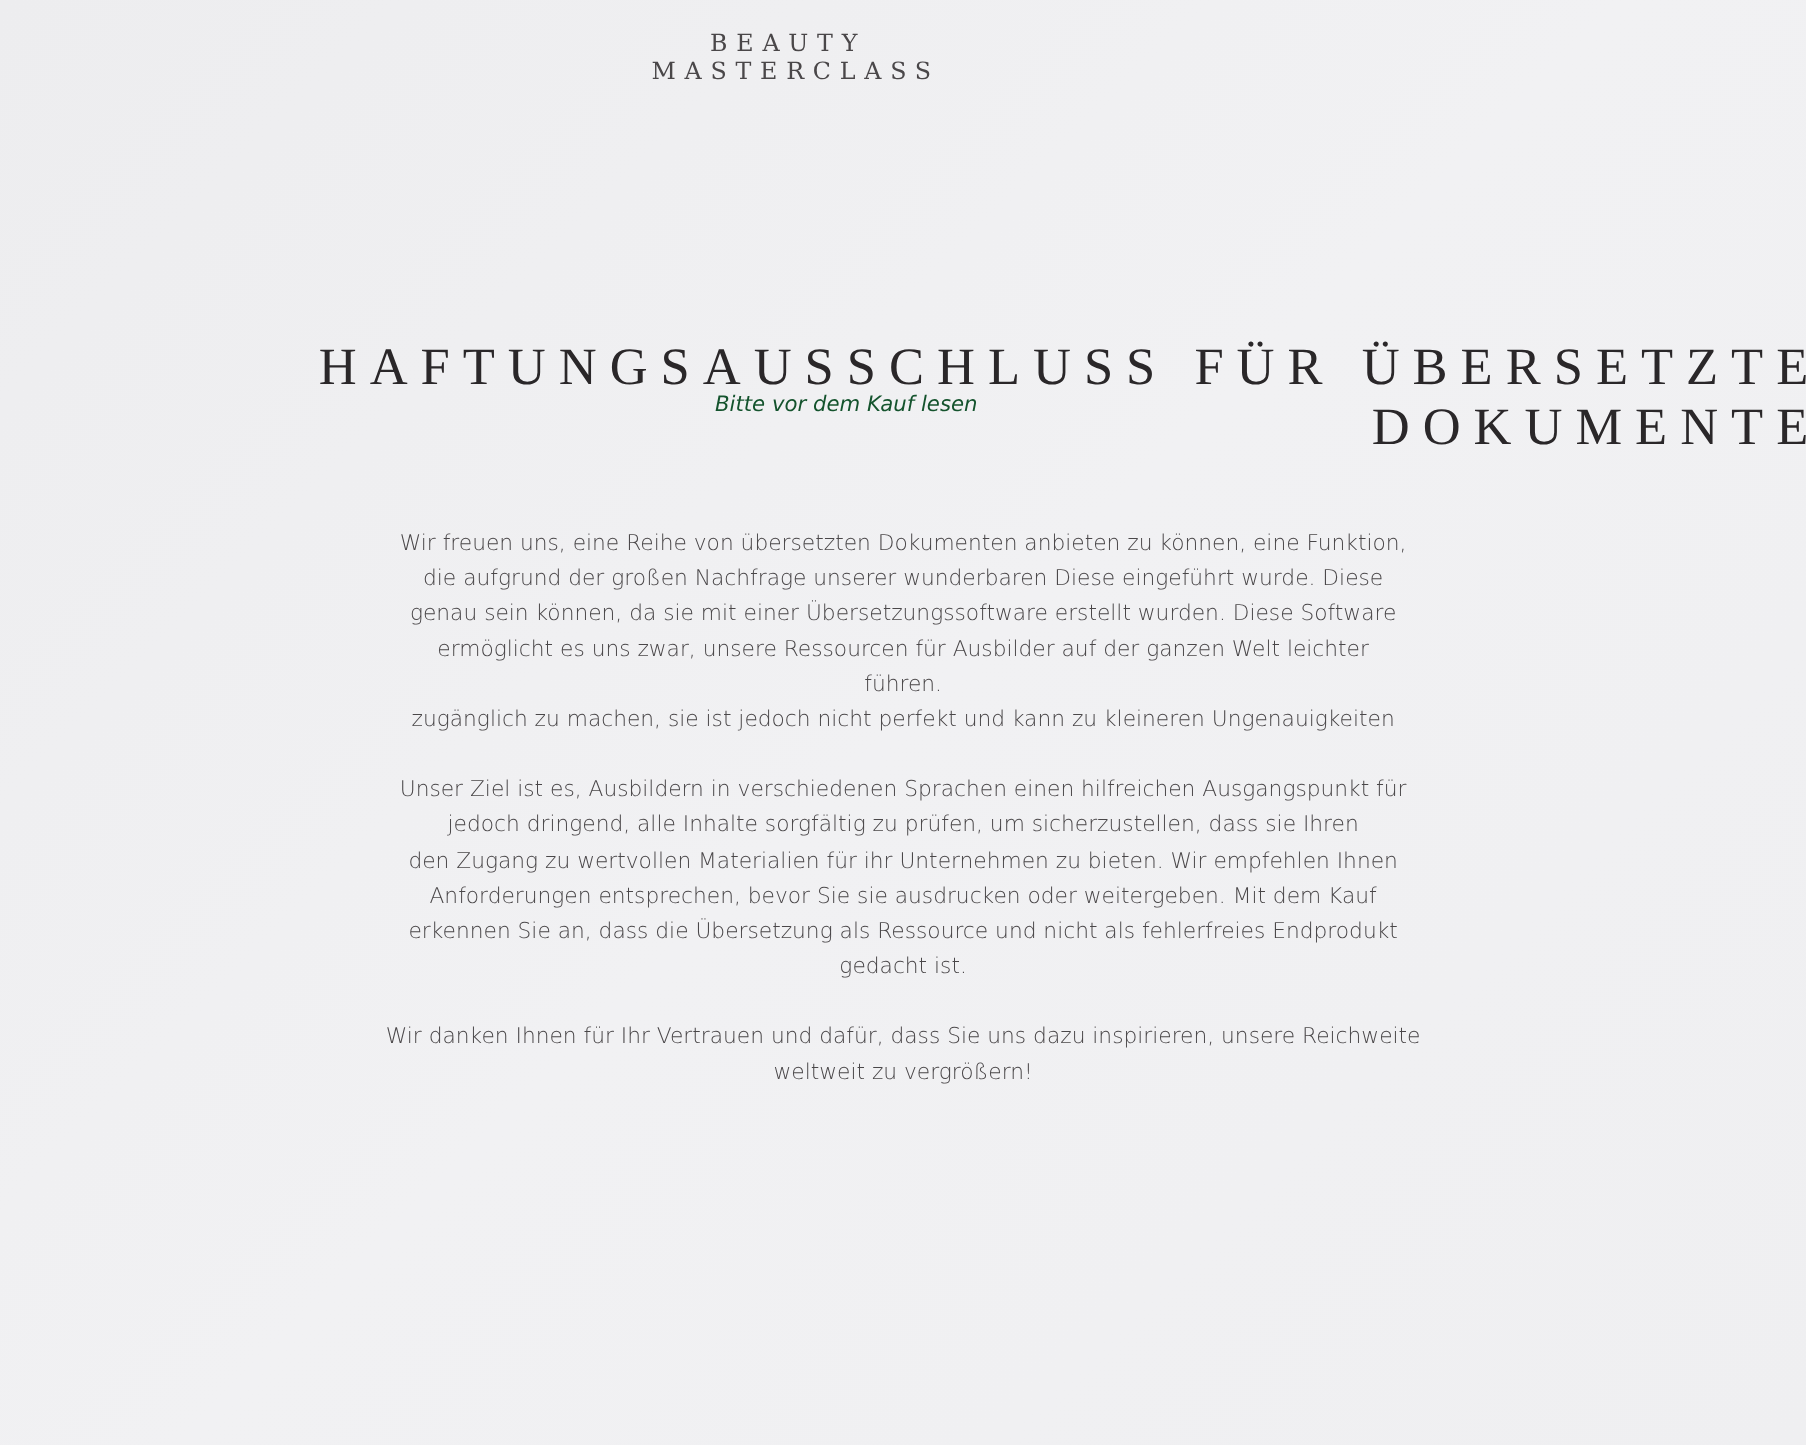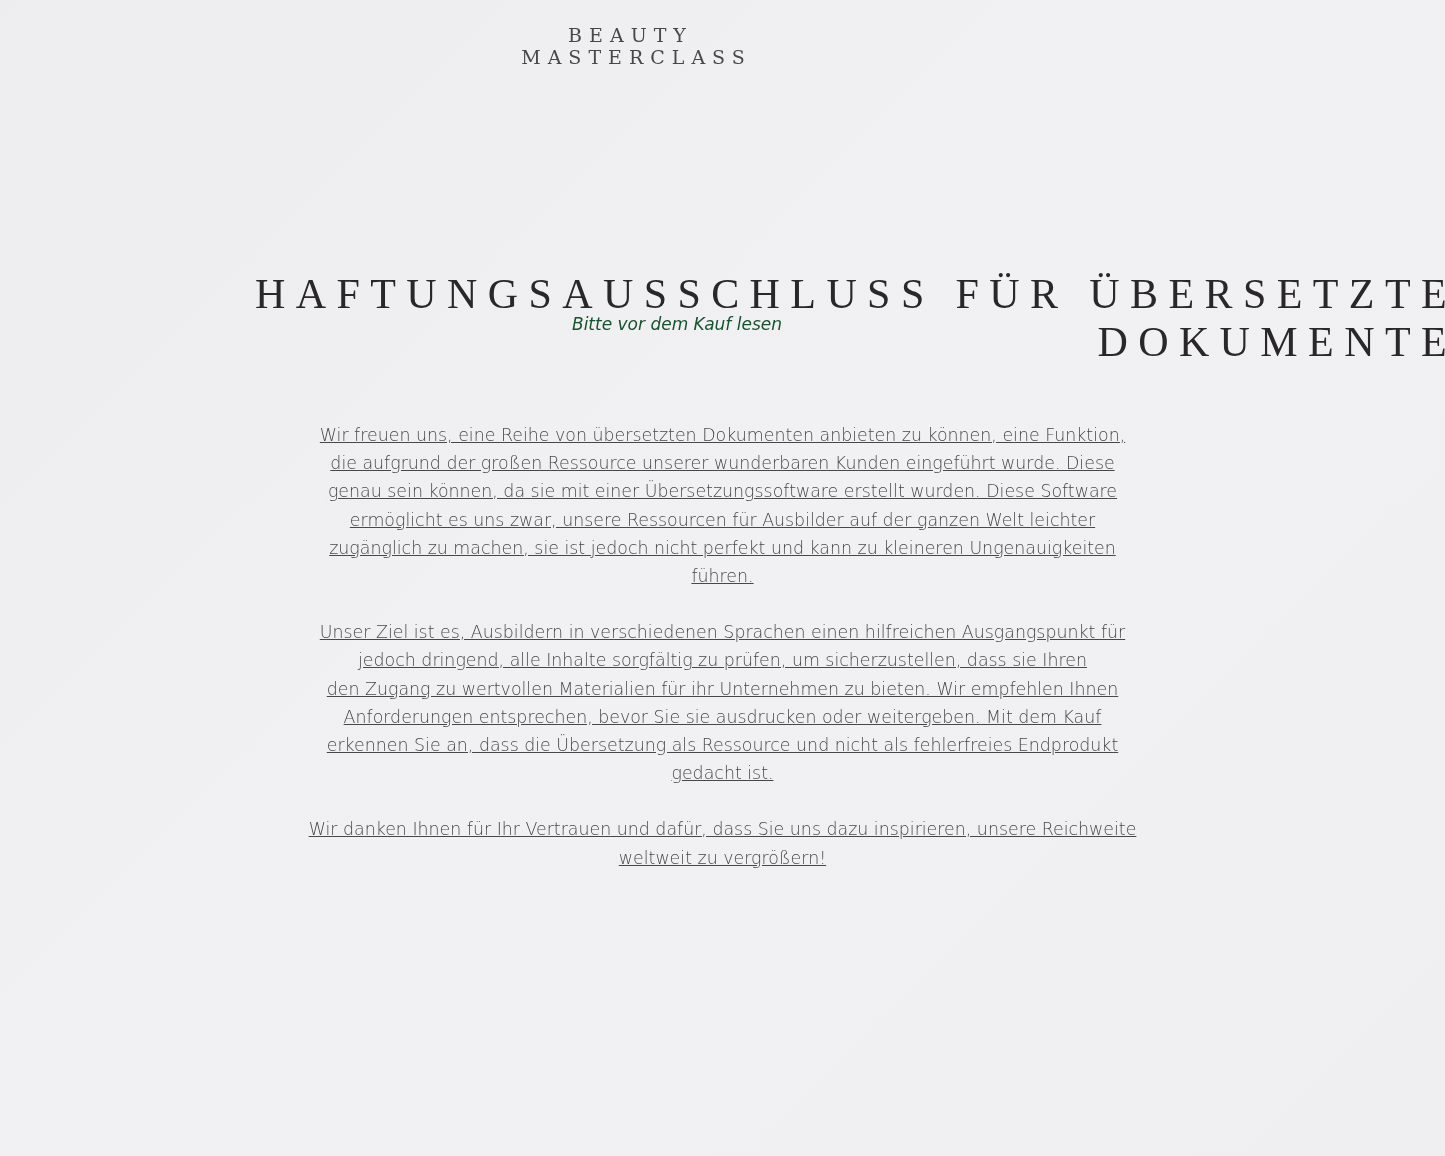--- a/index.html
+++ b/index.html
@@ -58,21 +58,20 @@
       position: absolute;
       top: 421px;
       left: 0;
       width: 1445px;
       text-align: center;
       font-family: "DejaVu Sans", "Liberation Sans", sans-serif;
       font-size: 17.4px;
       line-height: 28.2px;
       color: #4a4749;
       font-weight: 300;
-      text-decoration: underline;
     }
     .para {
       margin: 0 0 28px 0;
     }
     .para .ln { display: block; white-space: nowrap; }
   </style>
 </head>
 <body>
 
 <div class="logo">
@@ -80,25 +79,25 @@
   <span class="line2">MASTERCLASS</span>
 </div>
 
 <h1 class="title">HAFTUNGSAUSSCHLUSS FÜR ÜBERSETZTE DOKUMENTE</h1>
 
 <div class="subtitle">Bitte vor dem Kauf lesen</div>
 
 <div class="body-text">
   <p class="para">
     <span class="ln">Wir freuen uns, eine Reihe von übersetzten Dokumenten anbieten zu können, eine Funktion,</span>
-    <span class="ln">die aufgrund der großen Ressource unserer wunderbaren Kunden eingeführt wurde. Diese</span>
+    <span class="ln">die aufgrund der großen Nachfrage unserer wunderbaren Diese eingeführt wurde. Diese</span>
     <span class="ln">genau sein können, da sie mit einer Übersetzungssoftware erstellt wurden. Diese Software</span>
     <span class="ln">ermöglicht es uns zwar, unsere Ressourcen für Ausbilder auf der ganzen Welt leichter</span>
+    <span class="ln">führen.</span>
     <span class="ln">zugänglich zu machen, sie ist jedoch nicht perfekt und kann zu kleineren Ungenauigkeiten</span>
-    <span class="ln">führen.</span>
   </p>
   <p class="para">
     <span class="ln">Unser Ziel ist es, Ausbildern in verschiedenen Sprachen einen hilfreichen Ausgangspunkt für</span>
     <span class="ln">jedoch dringend, alle Inhalte sorgfältig zu prüfen, um sicherzustellen, dass sie Ihren</span>
     <span class="ln">den Zugang zu wertvollen Materialien für ihr Unternehmen zu bieten. Wir empfehlen Ihnen</span>
     <span class="ln">Anforderungen entsprechen, bevor Sie sie ausdrucken oder weitergeben. Mit dem Kauf</span>
     <span class="ln">erkennen Sie an, dass die Übersetzung als Ressource und nicht als fehlerfreies Endprodukt</span>
     <span class="ln">gedacht ist.</span>
   </p>
   <p class="para">

